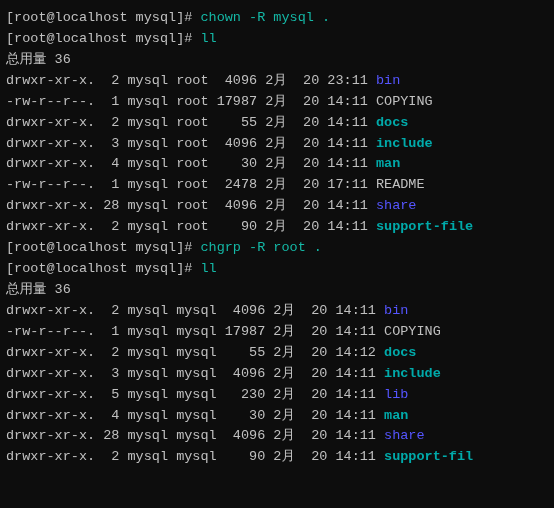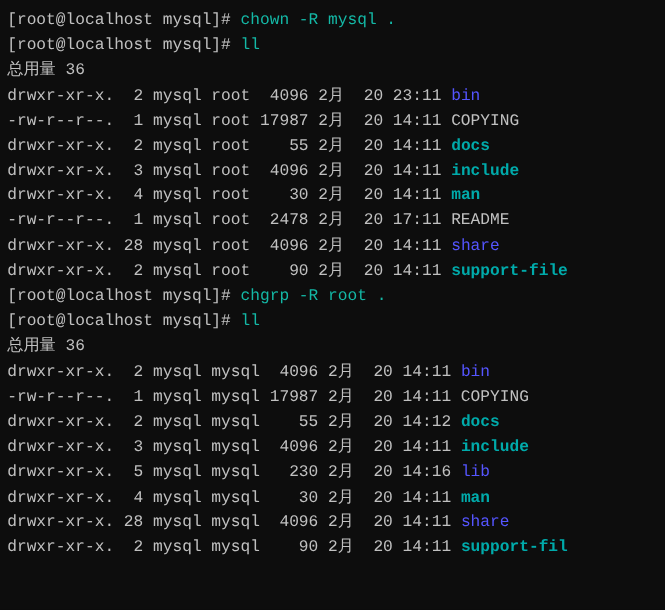--- a/index.html
+++ b/index.html
@@ -43,17 +43,17 @@
     <div class="line"><span class="plain">-rw-r--r--.  1 mysql root  2478 2月  20 17:11 README</span></div>
     <div class="line"><span class="plain">drwxr-xr-x. 28 mysql root  4096 2月  20 14:11 </span><span class="blue-dir">share</span></div>
     <div class="line"><span class="plain">drwxr-xr-x.  2 mysql root    90 2月  20 14:11 </span><span class="cyan-file">support-file</span></div>
     <div class="line"><span class="prompt">[root@localhost mysql]# </span><span class="cmd">chgrp -R root .</span></div>
     <div class="line"><span class="prompt">[root@localhost mysql]# </span><span class="cmd">ll</span></div>
     <div class="line"><span class="plain">总用量 36</span></div>
     <div class="line"><span class="plain">drwxr-xr-x.  2 mysql mysql  4096 2月  20 14:11 </span><span class="blue-dir">bin</span></div>
     <div class="line"><span class="plain">-rw-r--r--.  1 mysql mysql 17987 2月  20 14:11 COPYING</span></div>
     <div class="line"><span class="plain">drwxr-xr-x.  2 mysql mysql    55 2月  20 14:12 </span><span class="cyan-file">docs</span></div>
     <div class="line"><span class="plain">drwxr-xr-x.  3 mysql mysql  4096 2月  20 14:11 </span><span class="cyan-file">include</span></div>
-    <div class="line"><span class="plain">drwxr-xr-x.  5 mysql mysql   230 2月  20 14:16 </span><span class="blue-dir">lib</span></div>
+    <div class="line"><span class="plain">drwxr-xr-x.  5 mysql mysql   230 2月  20 14:11 </span><span class="blue-dir">lib</span></div>
     <div class="line"><span class="plain">drwxr-xr-x.  4 mysql mysql    30 2月  20 14:11 </span><span class="cyan-file">man</span></div>
     <div class="line"><span class="plain">drwxr-xr-x. 28 mysql mysql  4096 2月  20 14:11 </span><span class="blue-dir">share</span></div>
     <div class="line"><span class="plain">drwxr-xr-x.  2 mysql mysql    90 2月  20 14:11 </span><span class="cyan-file">support-fil</span></div>
   </div>
 
 </body></html>

